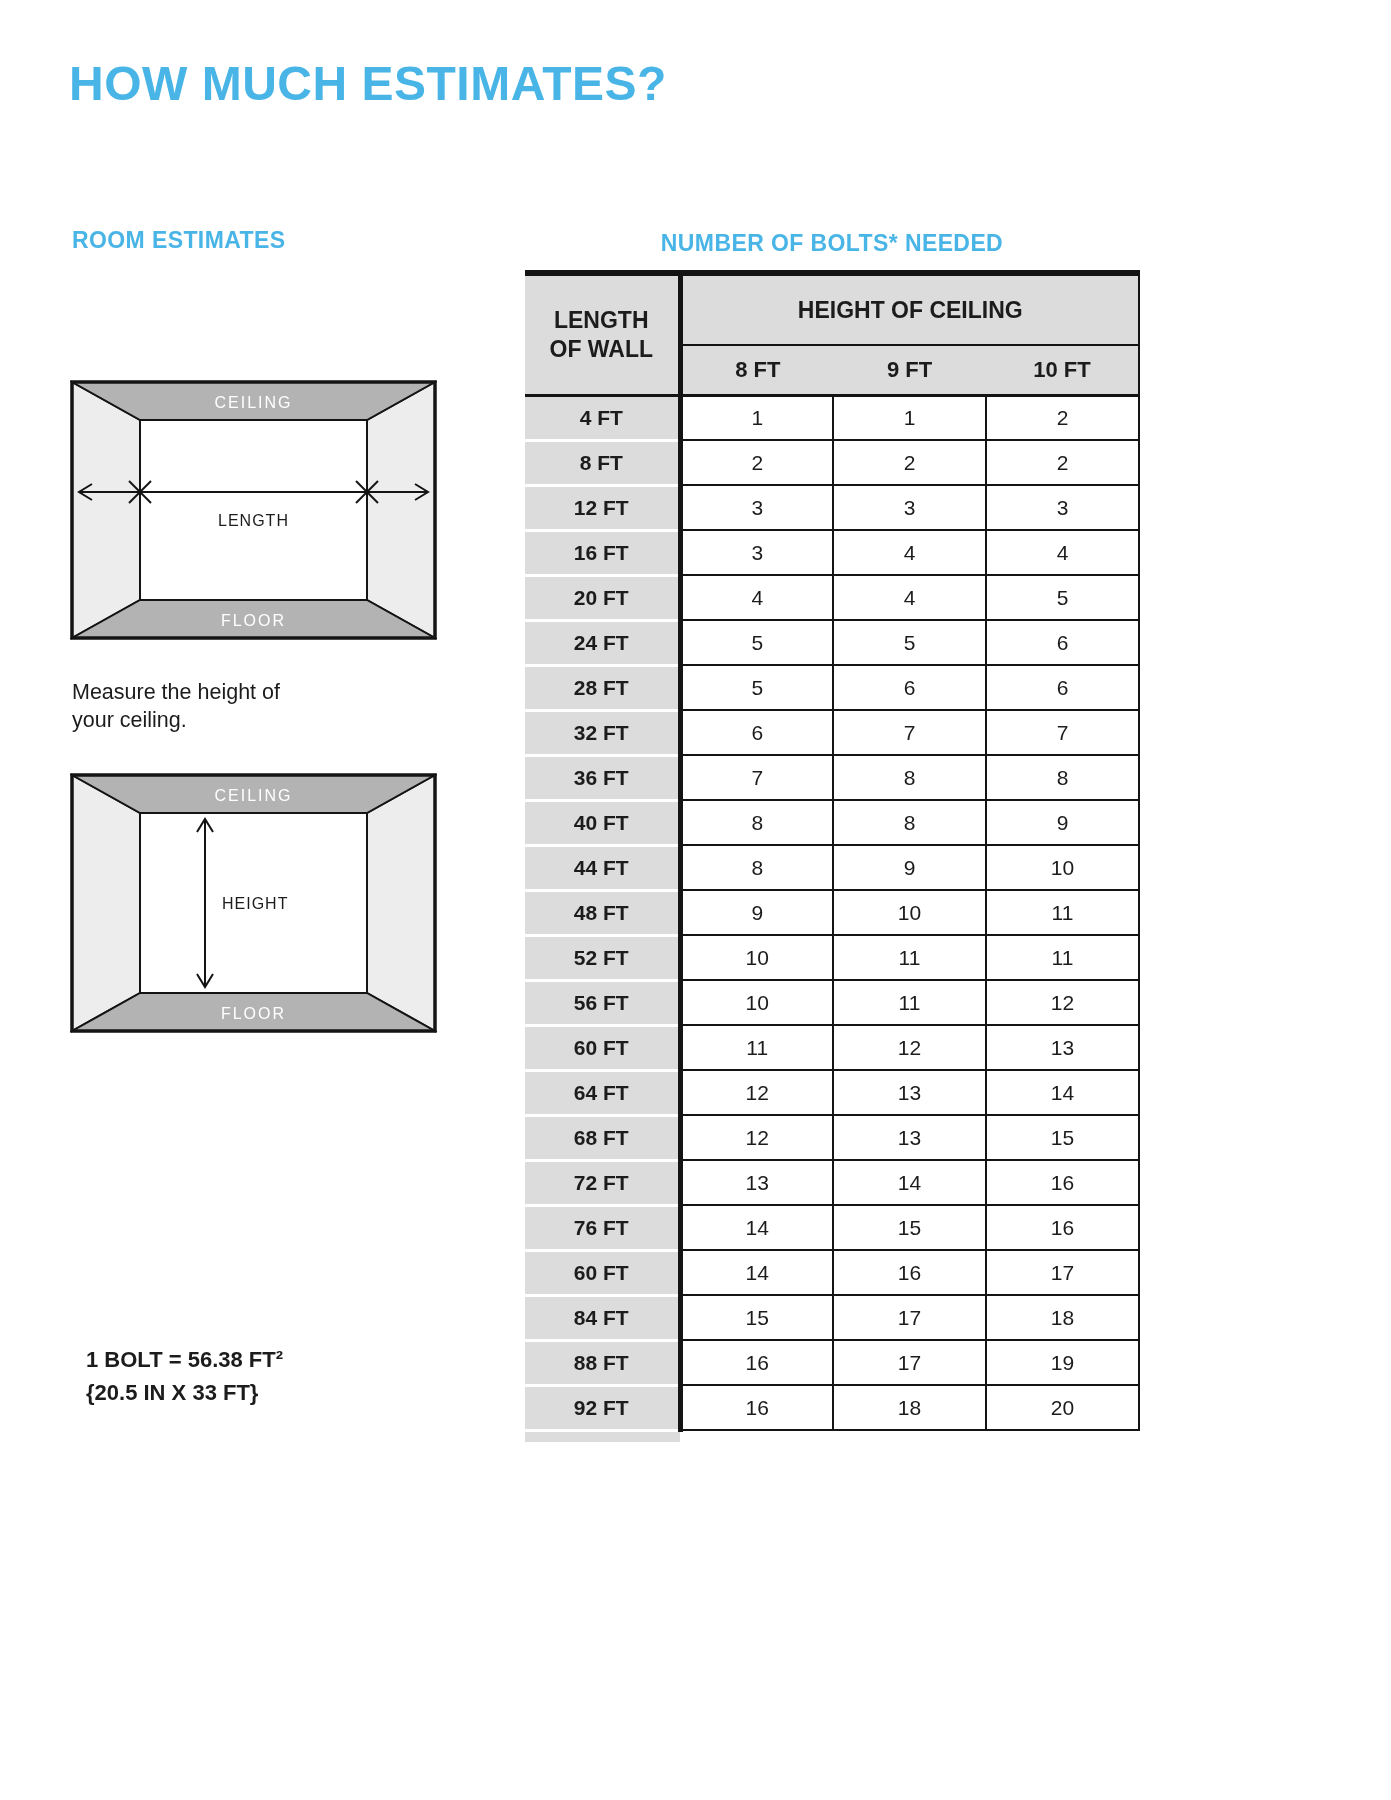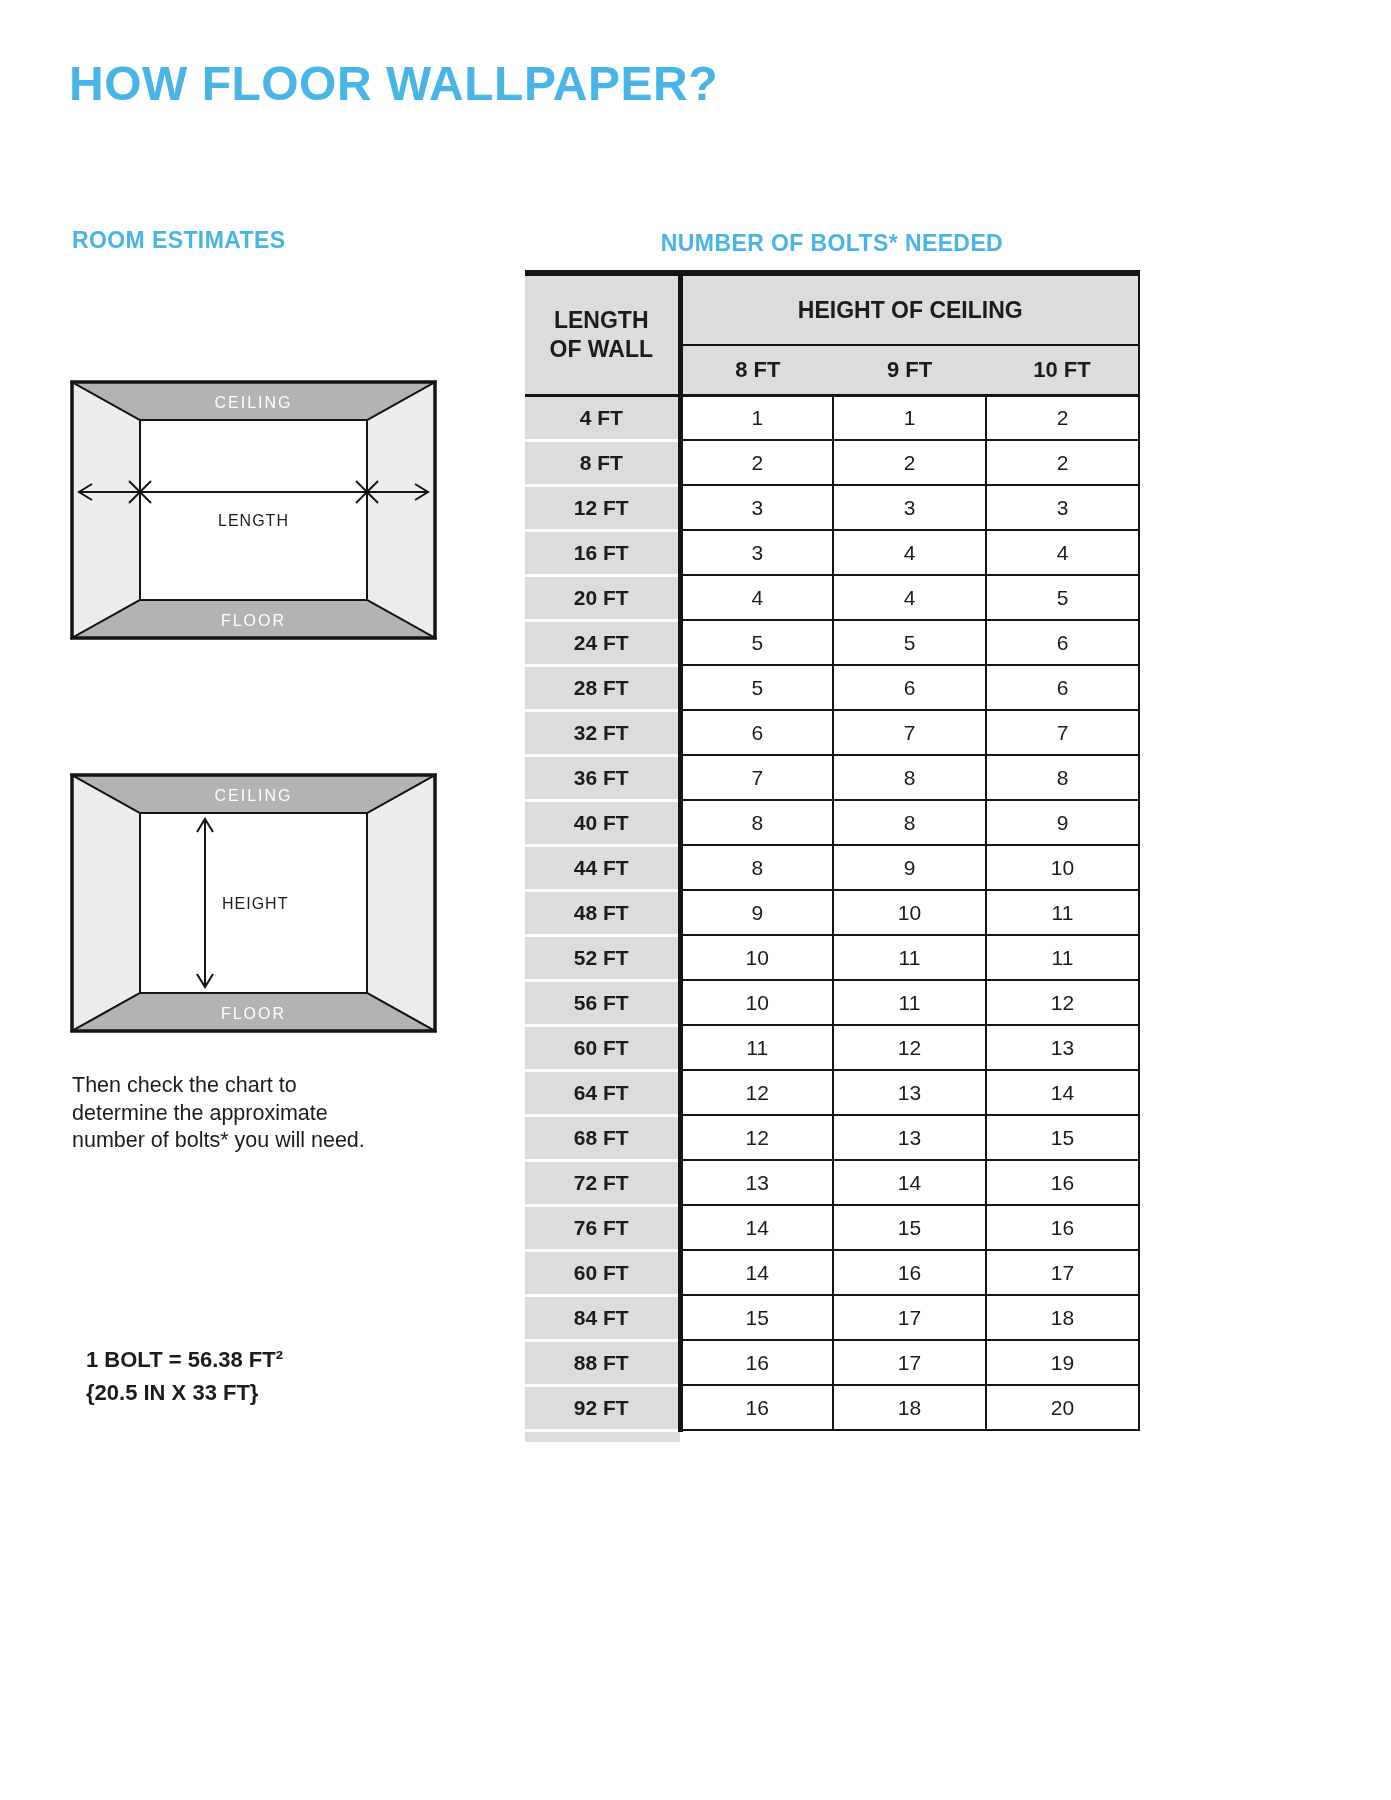--- a/index.html
+++ b/index.html
@@ -81,21 +81,21 @@
   .outer-frame{fill:none;stroke:var(--line-black);stroke-width:3.5;}
   .diagram-label{font-family:"Liberation Sans",sans-serif;font-size:16px;letter-spacing:2px;fill:#ffffff;}
   .measure-label{font-family:"Liberation Sans",sans-serif;font-size:16px;letter-spacing:1px;fill:#1c1c1c;}
   .arrow{stroke:var(--line-black);stroke-width:2;fill:none;}
 </style>
 </head>
 <body>
 
 <div class="page">
 
-  <h1 class="title">HOW FLOOR WALLPAPER?</h1>
+  <h1 class="title">HOW MUCH ESTIMATES?</h1>
 
   <h2 class="sec-heading" id="room-estimates-heading">ROOM ESTIMATES</h2>
 
 
   <svg class="diagram" id="length-diagram" viewBox="0 0 367 260">
     <polygon class="wall-light" points="2,2 70,40 70,220 2,258"></polygon>
     <polygon class="wall-light" points="365,2 297,40 297,220 365,258"></polygon>
     <polygon class="wall-dark" points="2,2 365,2 297,40 70,40"></polygon>
     <polygon class="wall-dark" points="2,258 365,258 297,220 70,220"></polygon>
     <rect class="inner-face" x="70" y="40" width="227" height="180"></rect>
@@ -107,41 +107,40 @@
       <polyline points="22,104 9,112 22,120"></polyline>
       <polyline points="345,104 358,112 345,120"></polyline>
       <line x1="59" y1="101" x2="81" y2="123"></line>
       <line x1="59" y1="123" x2="81" y2="101"></line>
       <line x1="286" y1="101" x2="308" y2="123"></line>
       <line x1="286" y1="123" x2="308" y2="101"></line>
     </g>
     <text class="measure-label" x="183.5" y="146" text-anchor="middle">LENGTH</text>
   </svg>
 
+  <p class="body-text" id="instruction-height">Measure the height of
+your ceiling.</p>
 
   <svg class="diagram" id="height-diagram" viewBox="0 0 367 260">
     <polygon class="wall-light" points="2,2 70,40 70,220 2,258"></polygon>
     <polygon class="wall-light" points="365,2 297,40 297,220 365,258"></polygon>
     <polygon class="wall-dark" points="2,2 365,2 297,40 70,40"></polygon>
     <polygon class="wall-dark" points="2,258 365,258 297,220 70,220"></polygon>
     <rect class="inner-face" x="70" y="40" width="227" height="180"></rect>
     <rect class="outer-frame" x="2" y="2" width="363" height="256"></rect>
     <text class="diagram-label" x="183.5" y="28" text-anchor="middle">CEILING</text>
     <text class="diagram-label" x="183.5" y="246" text-anchor="middle">FLOOR</text>
     <g class="arrow">
       <line x1="135" y1="46" x2="135" y2="214"></line>
       <polyline points="127,59 135,46 143,59"></polyline>
       <polyline points="127,201 135,214 143,201"></polyline>
     </g>
     <text class="measure-label" x="152" y="136" text-anchor="start">HEIGHT</text>
   </svg>
 
-  <p class="body-text" id="instruction-chart">Then check the chart to
-determine the approximate
-number of bolts* you will need.</p>
 
 
   <p class="bolt-info">
     <span>1 BOLT = 56.38 FT²</span><br>
     <span>{20.5 IN X 33 FT}</span>
   </p>
 
   <div class="table-area">
     <h2 class="sec-heading table-heading">NUMBER OF BOLTS* NEEDED</h2>
     <table class="bolts">

